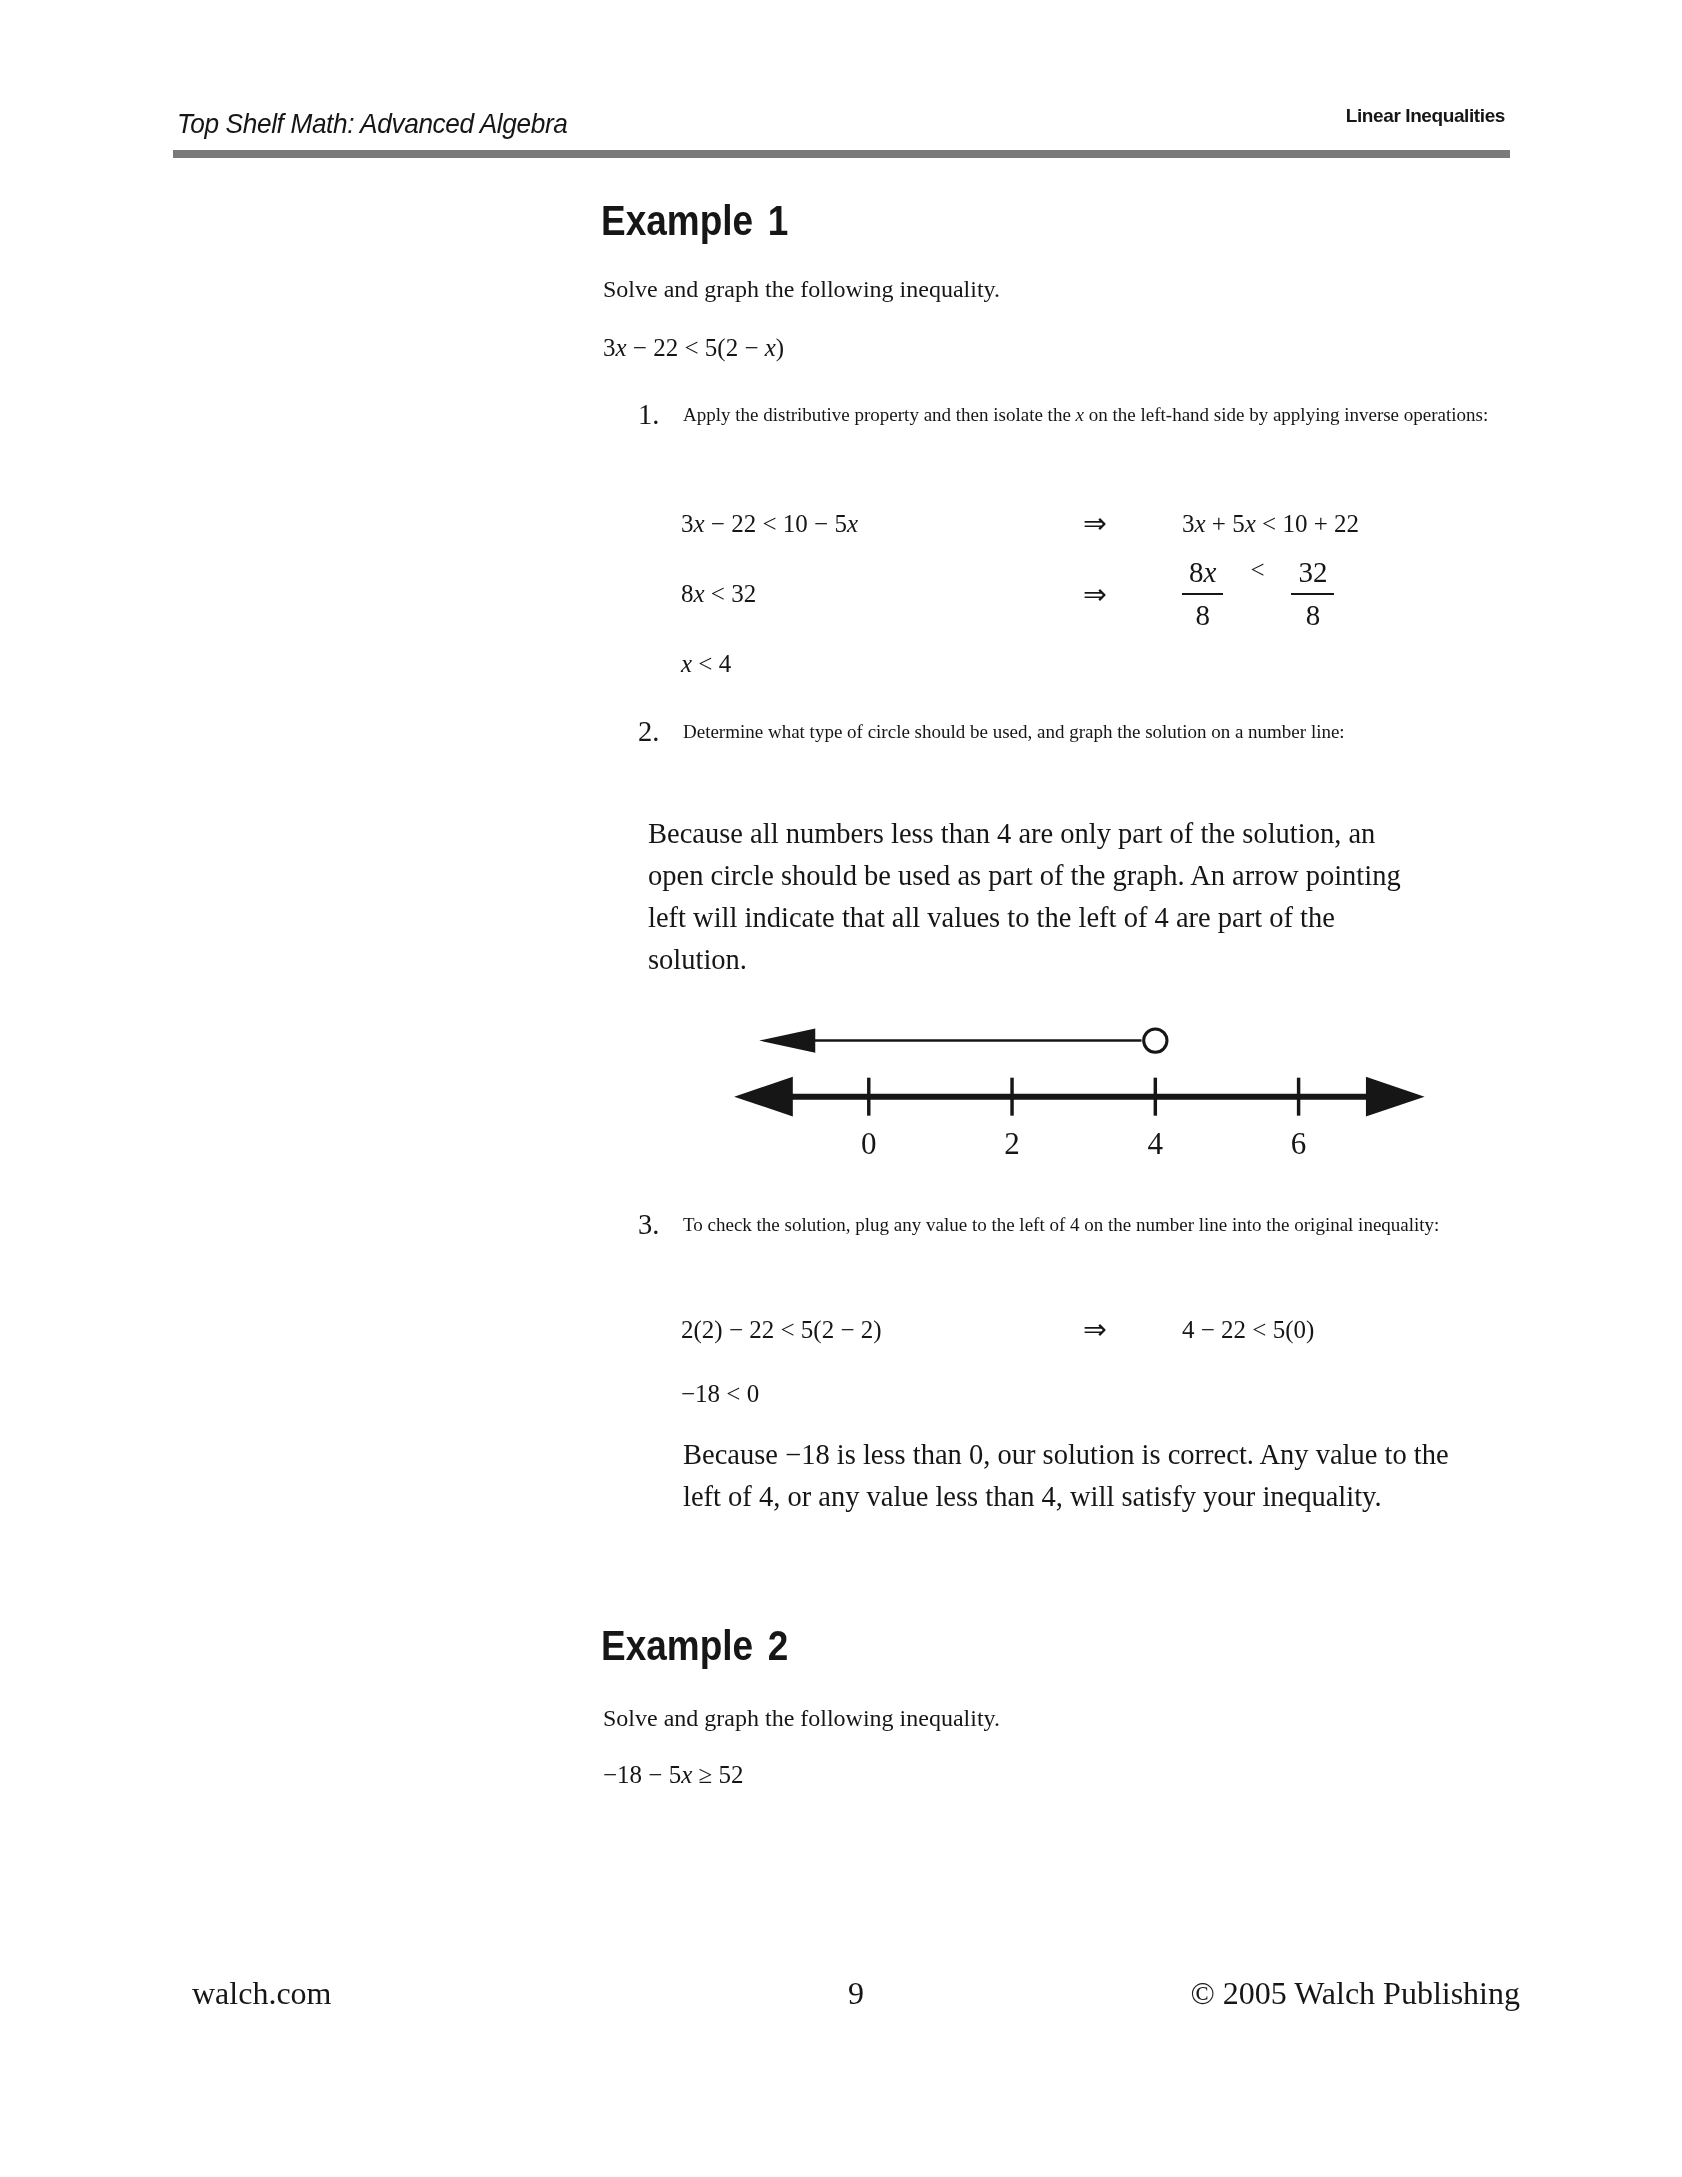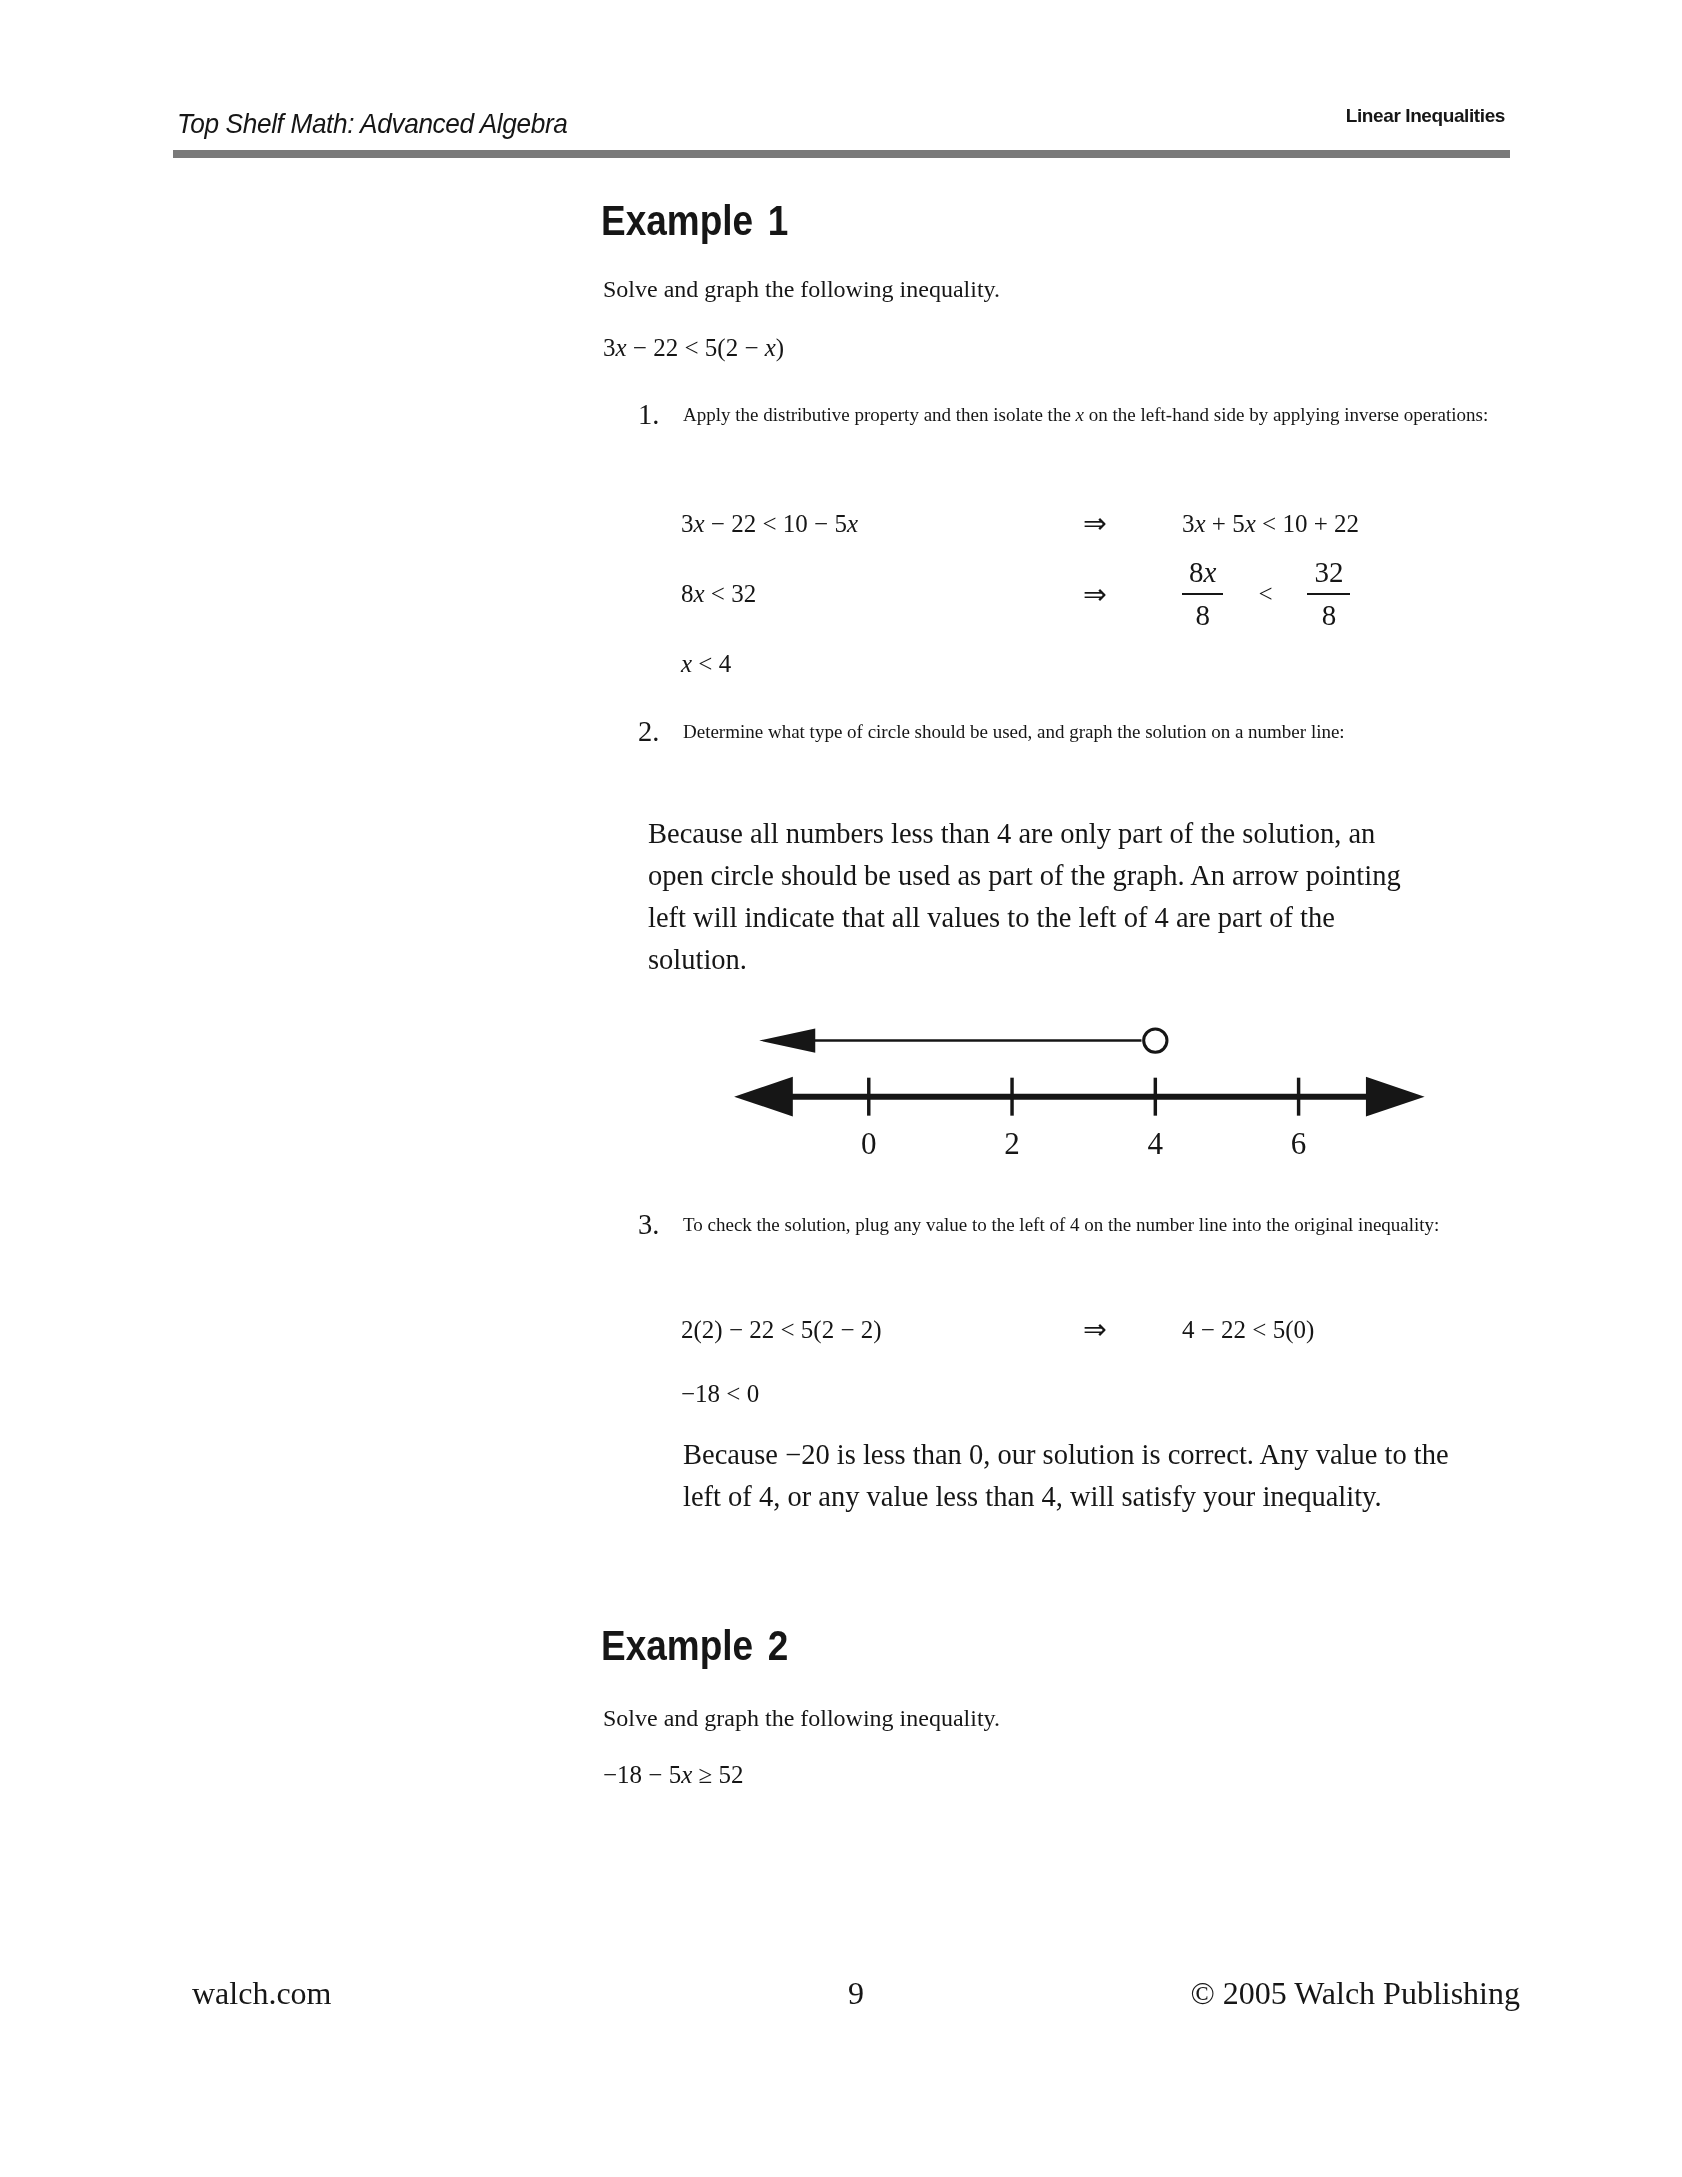--- a/index.html
+++ b/index.html
@@ -63,21 +63,21 @@
   .eq-row { display: grid; grid-template-columns: 402px 99px auto; align-items: center; }
   .work-row-1 { left: 681px; top: 507px; }
   .work-row-2 { left: 681px; top: 543px; height: 102px; }
   .work-row-3 { left: 681px; top: 650px; }
   .check-row  { left: 681px; top: 1313px; }
   .result-line { left: 681px; top: 1380px; }
   .arrow {
     font-family: "DejaVu Sans", sans-serif;
     font-size: 28.5px;
   }
-  .frac-expr { display: flex; align-items: center; gap: 35px; }
+  .frac-expr { display: flex; align-items: flex-start; gap: 27px; }
   .frac { display: inline-block; text-align: center; }
   .frac .fnum { display: block; padding: 0 7px 4.3px; font-size: 29px; line-height: 33px; }
   .frac .fden { display: block; border-top: 2.6px solid #161616; padding: 4.3px 7px 0; font-size: 29px; line-height: 33px; }
   i.vx { font-style: italic; }
 
   
   .figure { left: 716px; top: 1019px; width: 744px; height: 145px; }
   .nl-label {
     font-family: "Liberation Serif", "DejaVu Serif", serif;
     font-size: 36px; fill: #161616;
@@ -164,21 +164,21 @@
 </div>
 
 <div class="abs eq-row check-row">
   <span class="math">2(2) − 22 &lt; 5(2 − 2)</span>
   <span class="arrow">⇒</span>
   <span class="math">4 − 22 &lt; 5(0)</span>
 </div>
 
 <div class="abs math result-line">−18 &lt; 0</div>
 
-<div class="abs para conclusion">Because −20 is less than 0, our solution is correct. Any value to the left of 4, or any value less than 4, will satisfy your inequality.</div>
+<div class="abs para conclusion">Because −18 is less than 0, our solution is correct. Any value to the left of 4, or any value less than 4, will satisfy your inequality.</div>
 
 <div class="abs ex-title ex2-title">Example 2</div>
 <div class="abs body-text ex2-intro">Solve and graph the following inequality.</div>
 <div class="abs math ex2-ineq">−18 − 5<i class="vx">x</i> ≥ 52</div>
 
 <div class="abs footer">
   <span class="footer-site">walch.com</span>
   <span class="footer-page">9</span>
   <span class="footer-copy">© 2005 Walch Publishing</span>
 </div>

